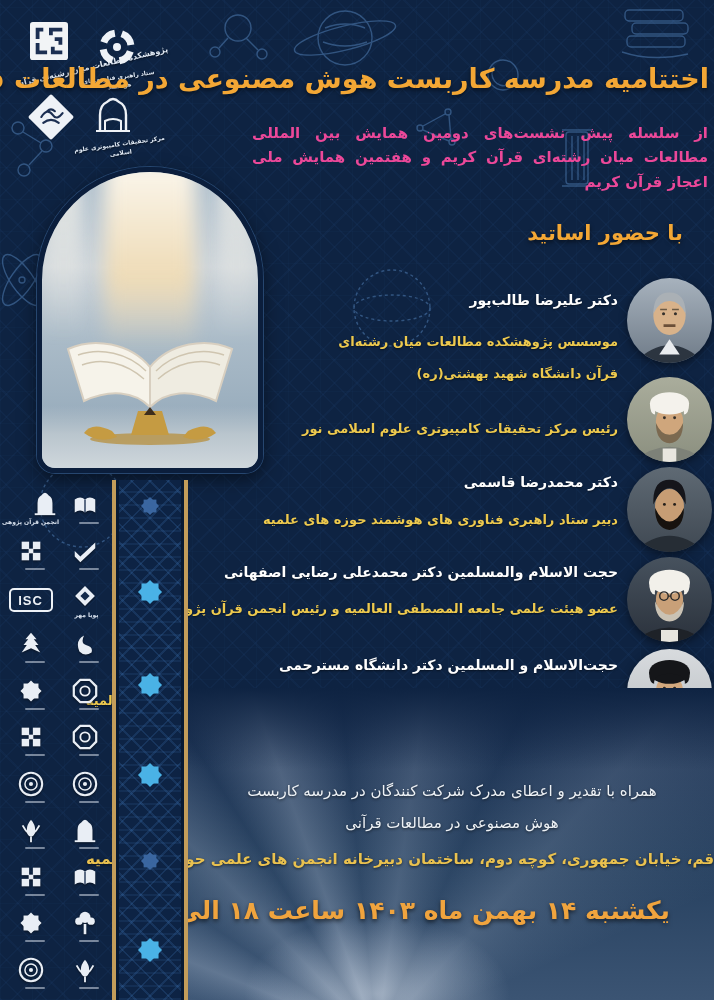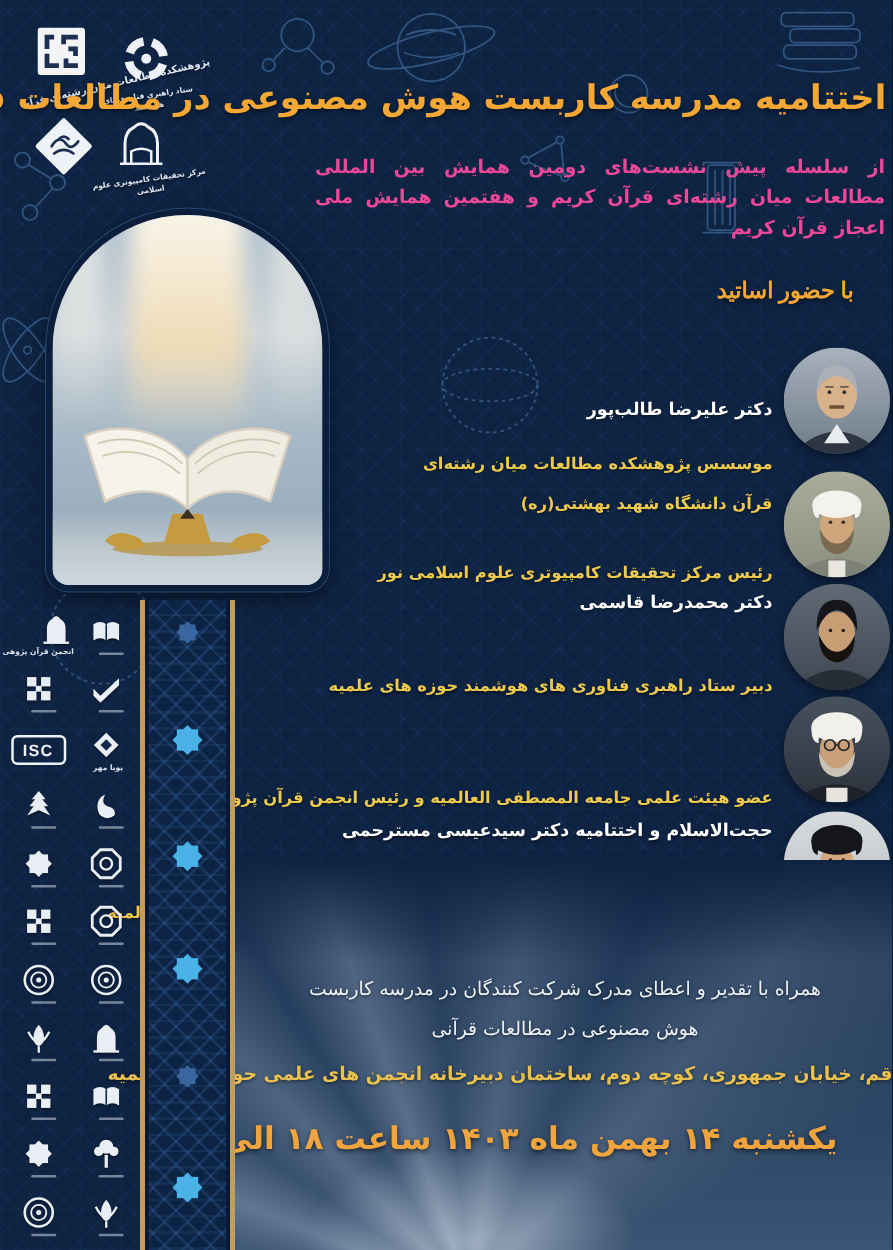--- a/index.html
+++ b/index.html
@@ -57,35 +57,35 @@
     background:linear-gradient(180deg,rgba(250,246,236,.65),rgba(250,246,236,0));filter:blur(7px);}
   .arch .win-r{position:absolute;right:2%;top:4%;width:16%;height:52%;
     background:linear-gradient(180deg,rgba(250,246,236,.6),rgba(250,246,236,0));filter:blur(7px);}
   .arch .floor{position:absolute;left:0;right:0;bottom:0;height:21%;
     background:linear-gradient(180deg,rgba(150,168,182,0) 0%,#b9c5cd 45%,#cfd7dc 100%);}
   .arch svg.quran{position:absolute;left:50%;bottom:7%;transform:translateX(-50%);}
 
   
   .heading{
     position:absolute;top:221px;right:31px;
-    color:#f3a735;font-size:18px;font-weight:bold;direction:rtl;
-    text-shadow:0 2px 4px rgba(0,0,0,.55);white-space:nowrap;font-family:Liberation Serif, serif;
+    color:#f3a735;font-size:21px;font-weight:bold;direction:rtl;
+    text-shadow:0 2px 4px rgba(0,0,0,.55);white-space:nowrap;
   }
   .photo{
     position:absolute;right:2px;width:85px;height:85px;border-radius:50%;overflow:hidden;
     box-shadow:0 3px 8px rgba(0,0,0,.45);
   }
   .photo svg{display:block;width:85px;height:85px;}
   .sp-name{
     position:absolute;right:96px;color:#ffffff;font-size:14px;font-weight:bold;
     direction:rtl;white-space:nowrap;text-shadow:0 1px 2px rgba(0,0,0,.5);
   }
   .sp-role{
     position:absolute;right:96px;color:#edc94e;font-size:13px;font-weight:bold;
-    direction:rtl;text-align:right;text-shadow:0 1px 2px rgba(0,0,0,.5);margin-top:30px;
+    direction:rtl;text-align:right;text-shadow:0 1px 2px rgba(0,0,0,.5);
   }
   .nowrap{white-space:nowrap;}
 
   
   .sidebar{
     position:absolute;left:2px;top:484px;width:108px;height:514px;
     display:grid;grid-template-columns:1fr 1fr;grid-auto-rows:46.5px;
     justify-items:center;align-items:center;
   }
   .logo-cell{display:flex;flex-direction:column;gap:1px;}
@@ -341,21 +341,21 @@
       <path d="M8 100 Q50 58 92 100 Z" fill="#2c3540"></path>
       <path d="M38 90 L50 72 L62 90 Z" fill="#e9ecef"></path>
       <ellipse cx="50" cy="44" rx="19" ry="23" fill="#d8b28a"></ellipse>
       <path d="M31 42 Q31 17 50 17 Q69 17 69 42 Q62 27 50 27 Q38 27 31 42 Z" fill="#aab0b5"></path>
       <circle cx="43" cy="42" r="1.8" fill="#33302c"></circle>
         <circle cx="57" cy="42" r="1.8" fill="#33302c"></circle>
       <path d="M39 37 h8 M53 37 h8" stroke="#6b5a45" stroke-width="1.6"></path>
       <path d="M43 56 h14" stroke="#6b4f38" stroke-width="3.4"></path>
     </svg>
   </div>
-  <div class="sp-name" style="top:292px;margin-top:28px;">دکتر علیرضا طالب‌پور</div>
+  <div class="sp-name" style="top:292px;">دکتر علیرضا طالب‌پور</div>
   <div class="sp-role" style="top:326px;width:300px;line-height:2.45;">موسسس پژوهشکده مطالعات میان رشته‌ای قرآن دانشگاه شهید بهشتی(ره)</div>
 
   <div class="photo" style="top:377px;">
     <svg viewBox="0 0 100 100" aria-hidden="true">
       <defs>
           <linearGradient id="a2g" x1="0" y1="0" x2="0" y2="1">
         <stop offset="0" stop-color="#aaad9c"></stop>
             <stop offset="1" stop-color="#8b8f7f"></stop>
           </linearGradient>
         </defs>
@@ -407,20 +407,21 @@
       <path d="M33 52 Q33 74 50 76 Q67 74 67 52 Q60 68 50 68 Q40 68 33 52 Z" fill="#cac2b4"></path>
       <ellipse cx="50" cy="29" rx="24" ry="14" fill="#f2f0ea"></ellipse>
       <path d="M26 29 Q26 44 33 44 Q31 30 50 30 Q69 30 67 44 Q74 44 74 29 Z" fill="#f2f0ea"></path>
       <g stroke="#2b2b2b" stroke-width="1.7" fill="none">
         <circle cx="43.5" cy="46" r="5"></circle>
           <circle cx="56.5" cy="46" r="5"></circle>
           <path d="M48.5 46 h3"></path>
       </g>
     </svg>
   </div>
+  <div class="sp-name" style="top:564px;">حجت الاسلام والمسلمین دکتر محمدعلی رضایی اصفهانی</div>
   <div class="sp-role nowrap" style="top:601px;">عضو هیئت علمی جامعه المصطفی العالمیه و رئیس انجمن قرآن پژوهی حوزه</div>
 
   <div class="photo" style="top:649px;">
     <svg viewBox="0 0 100 100" aria-hidden="true">
       <defs>
           <linearGradient id="a5g" x1="0" y1="0" x2="0" y2="1">
         <stop offset="0" stop-color="#d8dbde"></stop>
             <stop offset="1" stop-color="#b9bec3"></stop>
           </linearGradient>
         </defs>
@@ -428,21 +429,21 @@
       <path d="M8 100 Q50 64 92 100 Z" fill="#3e444b"></path>
       <ellipse cx="50" cy="50" rx="16" ry="20" fill="#d2a87e"></ellipse>
       <path d="M35 56 Q36 74 50 76 Q64 74 65 56 Q58 68 50 68 Q42 68 35 56 Z" fill="#121214"></path>
       <ellipse cx="50" cy="27" rx="24" ry="14" fill="#151619"></ellipse>
       <path d="M26 27 Q26 40 32 41 Q31 29 50 29 Q69 29 68 41 Q74 40 74 27 Z" fill="#151619"></path>
       <circle cx="44" cy="46" r="1.7" fill="#2a251f"></circle>
         <circle cx="56" cy="46" r="1.7" fill="#2a251f"></circle>
       <path d="M44 58 h12" stroke="#1a1a1c" stroke-width="2.4"></path>
     </svg>
   </div>
-  <div class="sp-name" style="top:657px;">حجت‌الاسلام و اختتامیه دکتر سیدعیسی مسترحمی</div>
+  <div class="sp-name" style="top:657px;">حجت‌الاسلام و المسلمین دکتر دانشگاه مسترحمی</div>
   <div class="sp-role nowrap" style="top:693px;">مدیر گروه قرآن و علوم مجتمع آموزش عالی قرآن و حدیث جامعةالمصطفی العالمیه</div>
 
   <div class="rays"></div>
 
   <div class="cert-note">همراه با تقدیر و اعطای مدرک شرکت کنندگان در مدرسه کاربست هوش مصنوعی در مطالعات قرآنی</div>
   <div class="address">قم، خیابان جمهوری، کوچه دوم، ساختمان دبیرخانه انجمن های علمی حوزه های علمیه</div>
   <div class="datetime">یکشنبه ۱۴ بهمن ماه ۱۴۰۳ ساعت ۱۸ الی ۲۰</div>
 
   <div class="band">
     <svg class="band-star s-muted" style="top:14px" viewBox="0 0 30 30">

